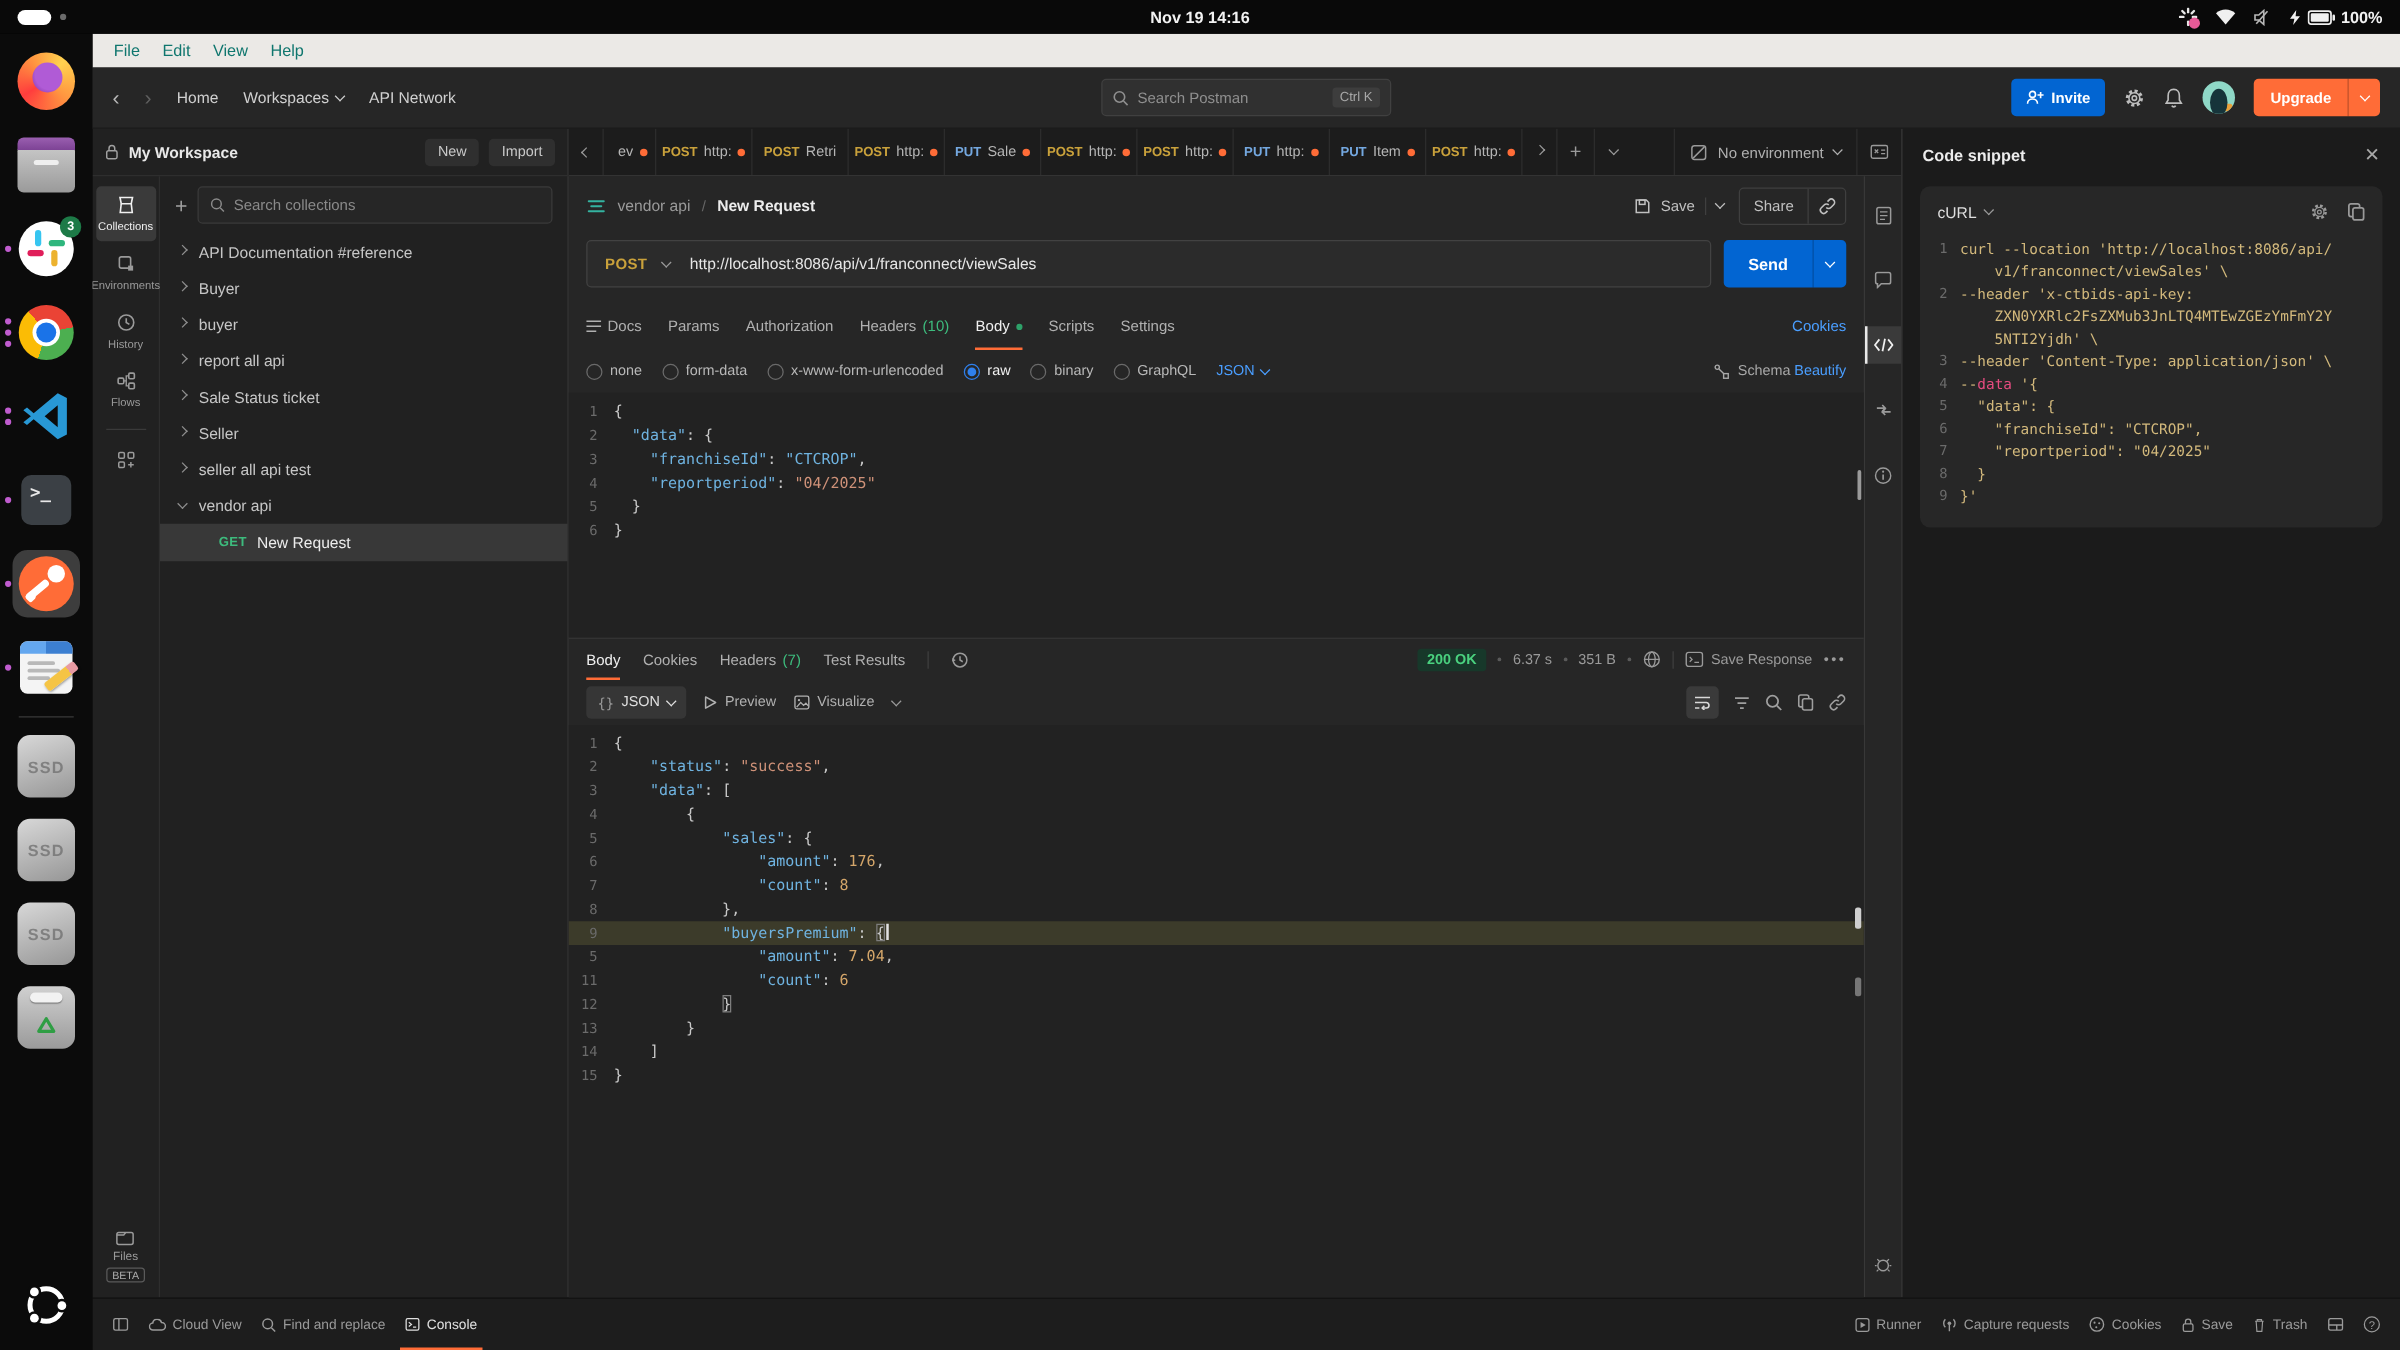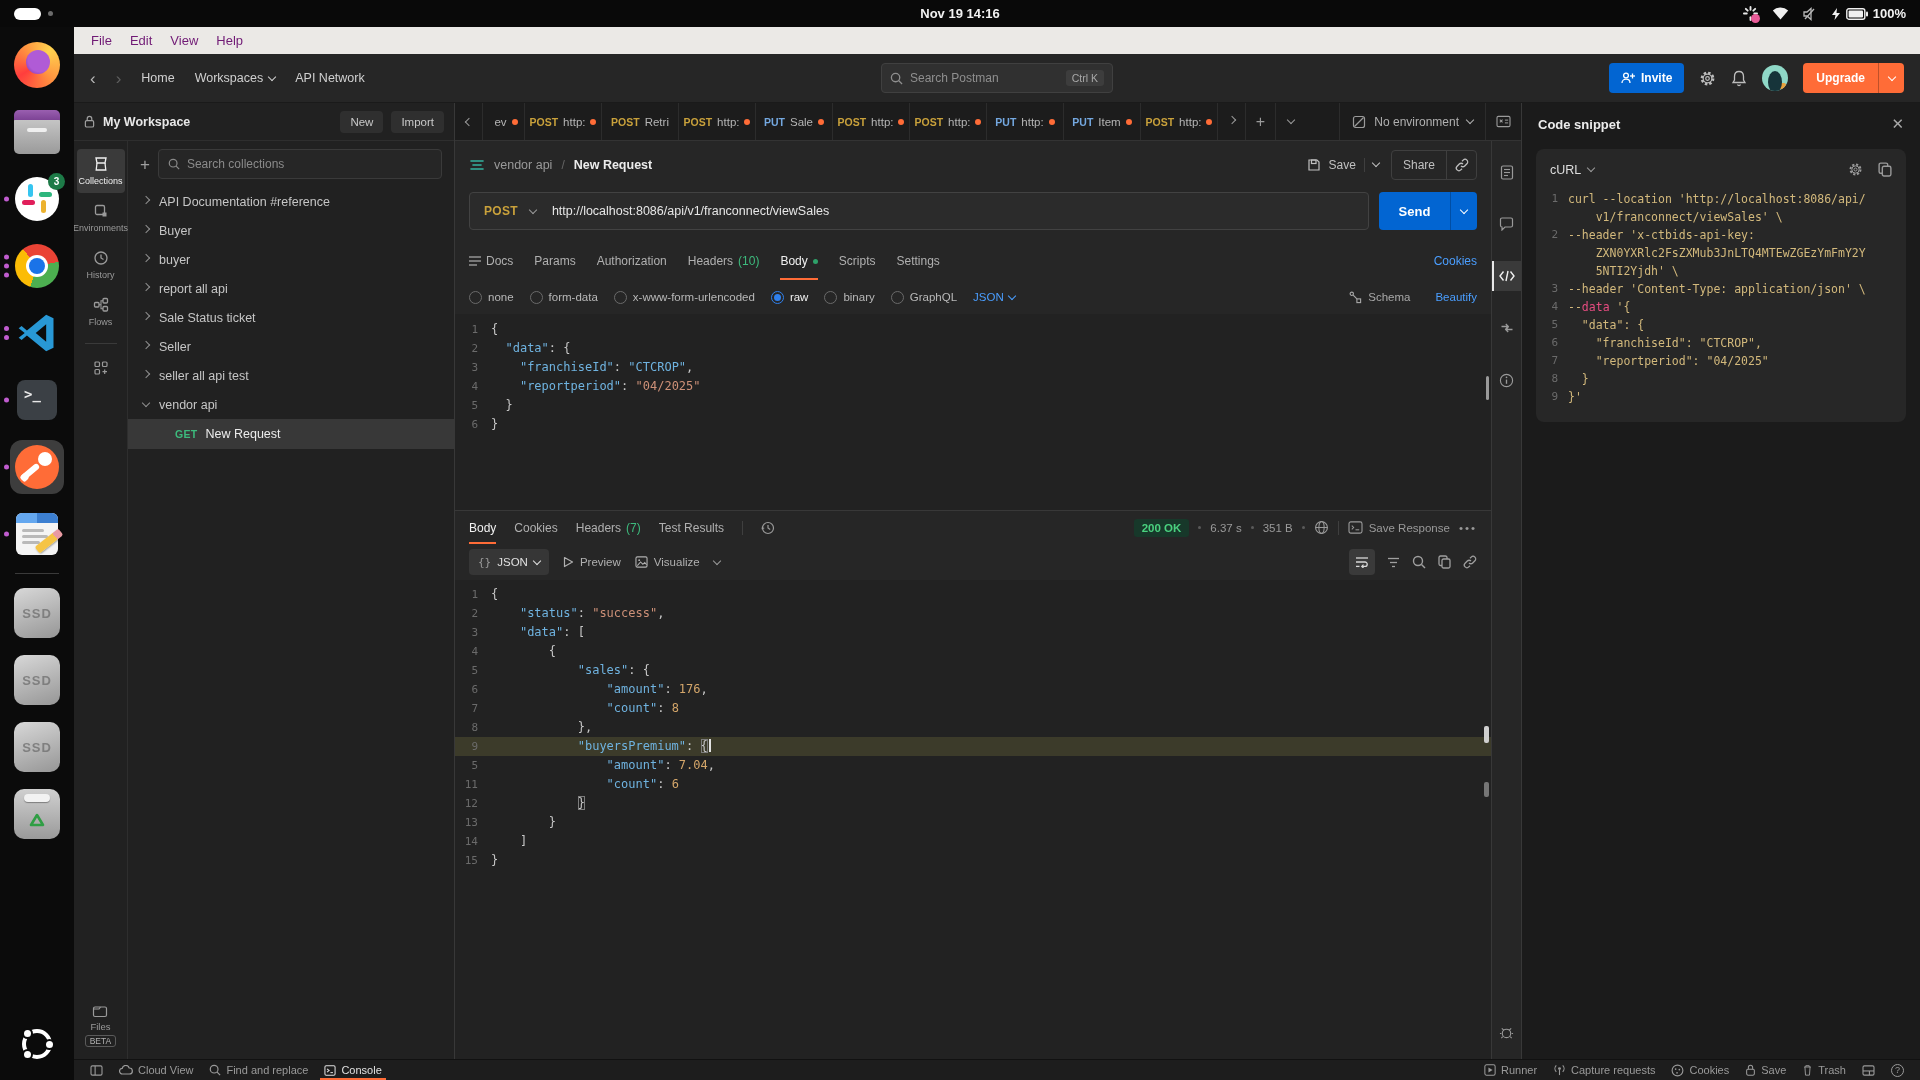--- a/index.html
+++ b/index.html
@@ -57,21 +57,21 @@
   .ubuntu i{position:absolute;width:7px;height:7px;border-radius:50%;background:#fff;box-shadow:0 0 0 2px #0b0b0b}
   .ubuntu .u1{right:-5px;top:8px}.ubuntu .u2{left:-2px;top:-3px}.ubuntu .u3{left:-2px;bottom:-3px}
   
   .window{flex:1;display:flex;flex-direction:column;background:#212121;min-width:0}
   .titlebar{height:43px;background:#1d1d1d;position:relative;display:flex;align-items:center;justify-content:center;flex:none}
   .title{font-size:13px;font-weight:bold;color:#f0f0f0}
   .win-ctrl{position:absolute;right:18px;top:0;height:100%;display:flex;align-items:center;gap:22px;color:#cfcfcf}
   .wc-min{width:11px;height:2px;background:#cfcfcf}
   .wc-max{width:10px;height:10px;border:1.5px solid #cfcfcf;border-radius:2px}
   .wc-close{font-size:15px;line-height:1;color:#cfcfcf}
-  .menubar{height:27px;background:#ebe9e6;color:#701a75;display:flex;align-items:center;padding-left:8px;font-size:13px;flex:none}
+  .menubar{height:27px;background:#ebe9e6;color:#0f766e;display:flex;align-items:center;padding-left:8px;font-size:13px;flex:none}
   .menubar span{padding:0 9px;cursor:default}
   
   .nav{height:49px;background:#262626;display:flex;align-items:center;padding:0 16px;flex:none;border-bottom:1px solid #1a1a1a;position:relative}
   .nav-left{display:flex;align-items:center;gap:20px;color:#d0d0d0;font-size:12.5px}
   .nav-arrow{font-size:17px;line-height:1}
   .nav-item{display:flex;align-items:center;gap:6px}
   .chv{width:6px;height:6px;border-right:1.5px solid currentColor;border-bottom:1.5px solid currentColor;transform:rotate(45deg);display:inline-block;margin-top:-3px}
   .chv.r{transform:rotate(-45deg)}.chv.l{transform:rotate(135deg);margin-top:0}
   .nav-search{position:absolute;left:50%;transform:translateX(-50%);width:232px;height:30px;background:#303030;border:1px solid #404040;border-radius:4px;display:flex;align-items:center;gap:7px;padding:0 8px;color:#8f8f8f}
   .nav-search .ph{flex:1;font-size:12px}
@@ -147,21 +147,21 @@
   .gdot{width:5px;height:5px;border-radius:50%;background:var(--green-dot)}
   .link{color:var(--link)}
   .cookies-link{margin-left:auto;font-size:12px}
   .bt-row{height:34px;display:flex;align-items:center;gap:16px;padding:0 14px;flex:none;font-size:11.5px;color:#b8b8b8}
   .bt{display:flex;align-items:center;gap:6px}
   .radio{width:13px;height:13px;border-radius:50%;border:1.5px solid #6a6a6a;position:relative;flex:none}
   .bt.active{color:#f0f0f0}
   .bt.active .radio{border-color:var(--sel)}
   .bt.active .radio::after{content:"";position:absolute;inset:2px;border-radius:50%;background:var(--sel)}
   .lang-dd{display:flex;align-items:center;gap:5px;color:var(--link)}
-  .bt-right{margin-left:auto;display:flex;gap:25px;color:#a8a8a8}
+  .bt-right{margin-left:auto;display:flex;gap:3px;color:#a8a8a8}
   
   .editor{font-family:"DejaVu Sans Mono",monospace;font-size:12px;line-height:19px;position:relative}
   .req-editor{height:196px;flex:none;padding-top:6px;background:#222}
   .resp-editor{flex:1;padding-top:5px;background:#222;min-height:0}
   .code-line{display:flex;align-items:center}
   .code-line .ln{width:36px;text-align:right;padding-right:13px;color:#6b6b6b;font-size:11px;flex:none}
   .code-line .lc{white-space:pre;color:#c8c8c8}
   .code-line.hl{background:#3c3b2a}
   .tk-p{color:#c8c8c8}
   .tk-k{color:#6fb3e0}
@@ -194,21 +194,21 @@
   .cp-title{font-size:13px;font-weight:bold;color:#ececec}
   .cp-close{margin-left:auto;color:#a8a8a8;font-size:15px}
   .cp-card{margin:4px 14px 0;background:#272727;border-radius:8px;padding:13px 14px 16px}
   .cp-card-head{display:flex;align-items:center;gap:7px;color:#dedede;font-size:12.5px}
   .cp-icons{margin-left:auto;display:flex;gap:15px;color:#9a9a9a}
   .cp-code{margin-top:13px;font-family:"DejaVu Sans Mono",monospace;font-size:11.5px;line-height:18px}
   .cp-code .ln{width:18px;padding-right:10px}
   .tk-t{color:#d3b97c}
   .tk-pink{color:#e64c80}
   
-  .statusbar{height:21px;background:#1d1d1d;border-top:1px solid #111;display:flex;align-items:flex-end;padding:0 8px;font-size:11px;color:#9a9a9a;flex:none}
+  .statusbar{height:42px;background:#1d1d1d;border-top:1px solid #111;display:flex;align-items:flex-end;padding:0 8px;font-size:11px;color:#9a9a9a;flex:none}
   .st-it{display:flex;align-items:center;gap:5px;padding:0 8px;height:100%;position:relative}
   .st-it.active{color:#e0e0e0}
   .st-it.active::after{content:"";position:absolute;left:4px;right:4px;bottom:0;height:2px;background:var(--orange)}
   .st-right{margin-left:auto;display:flex;align-items:center;height:100%}
   .qmark{width:13px;height:13px;border:1.2px solid #9a9a9a;border-radius:50%;font-size:9px;display:flex;align-items:center;justify-content:center}
 </style>
 </head>
 <body>
 
 <div class="topbar">

